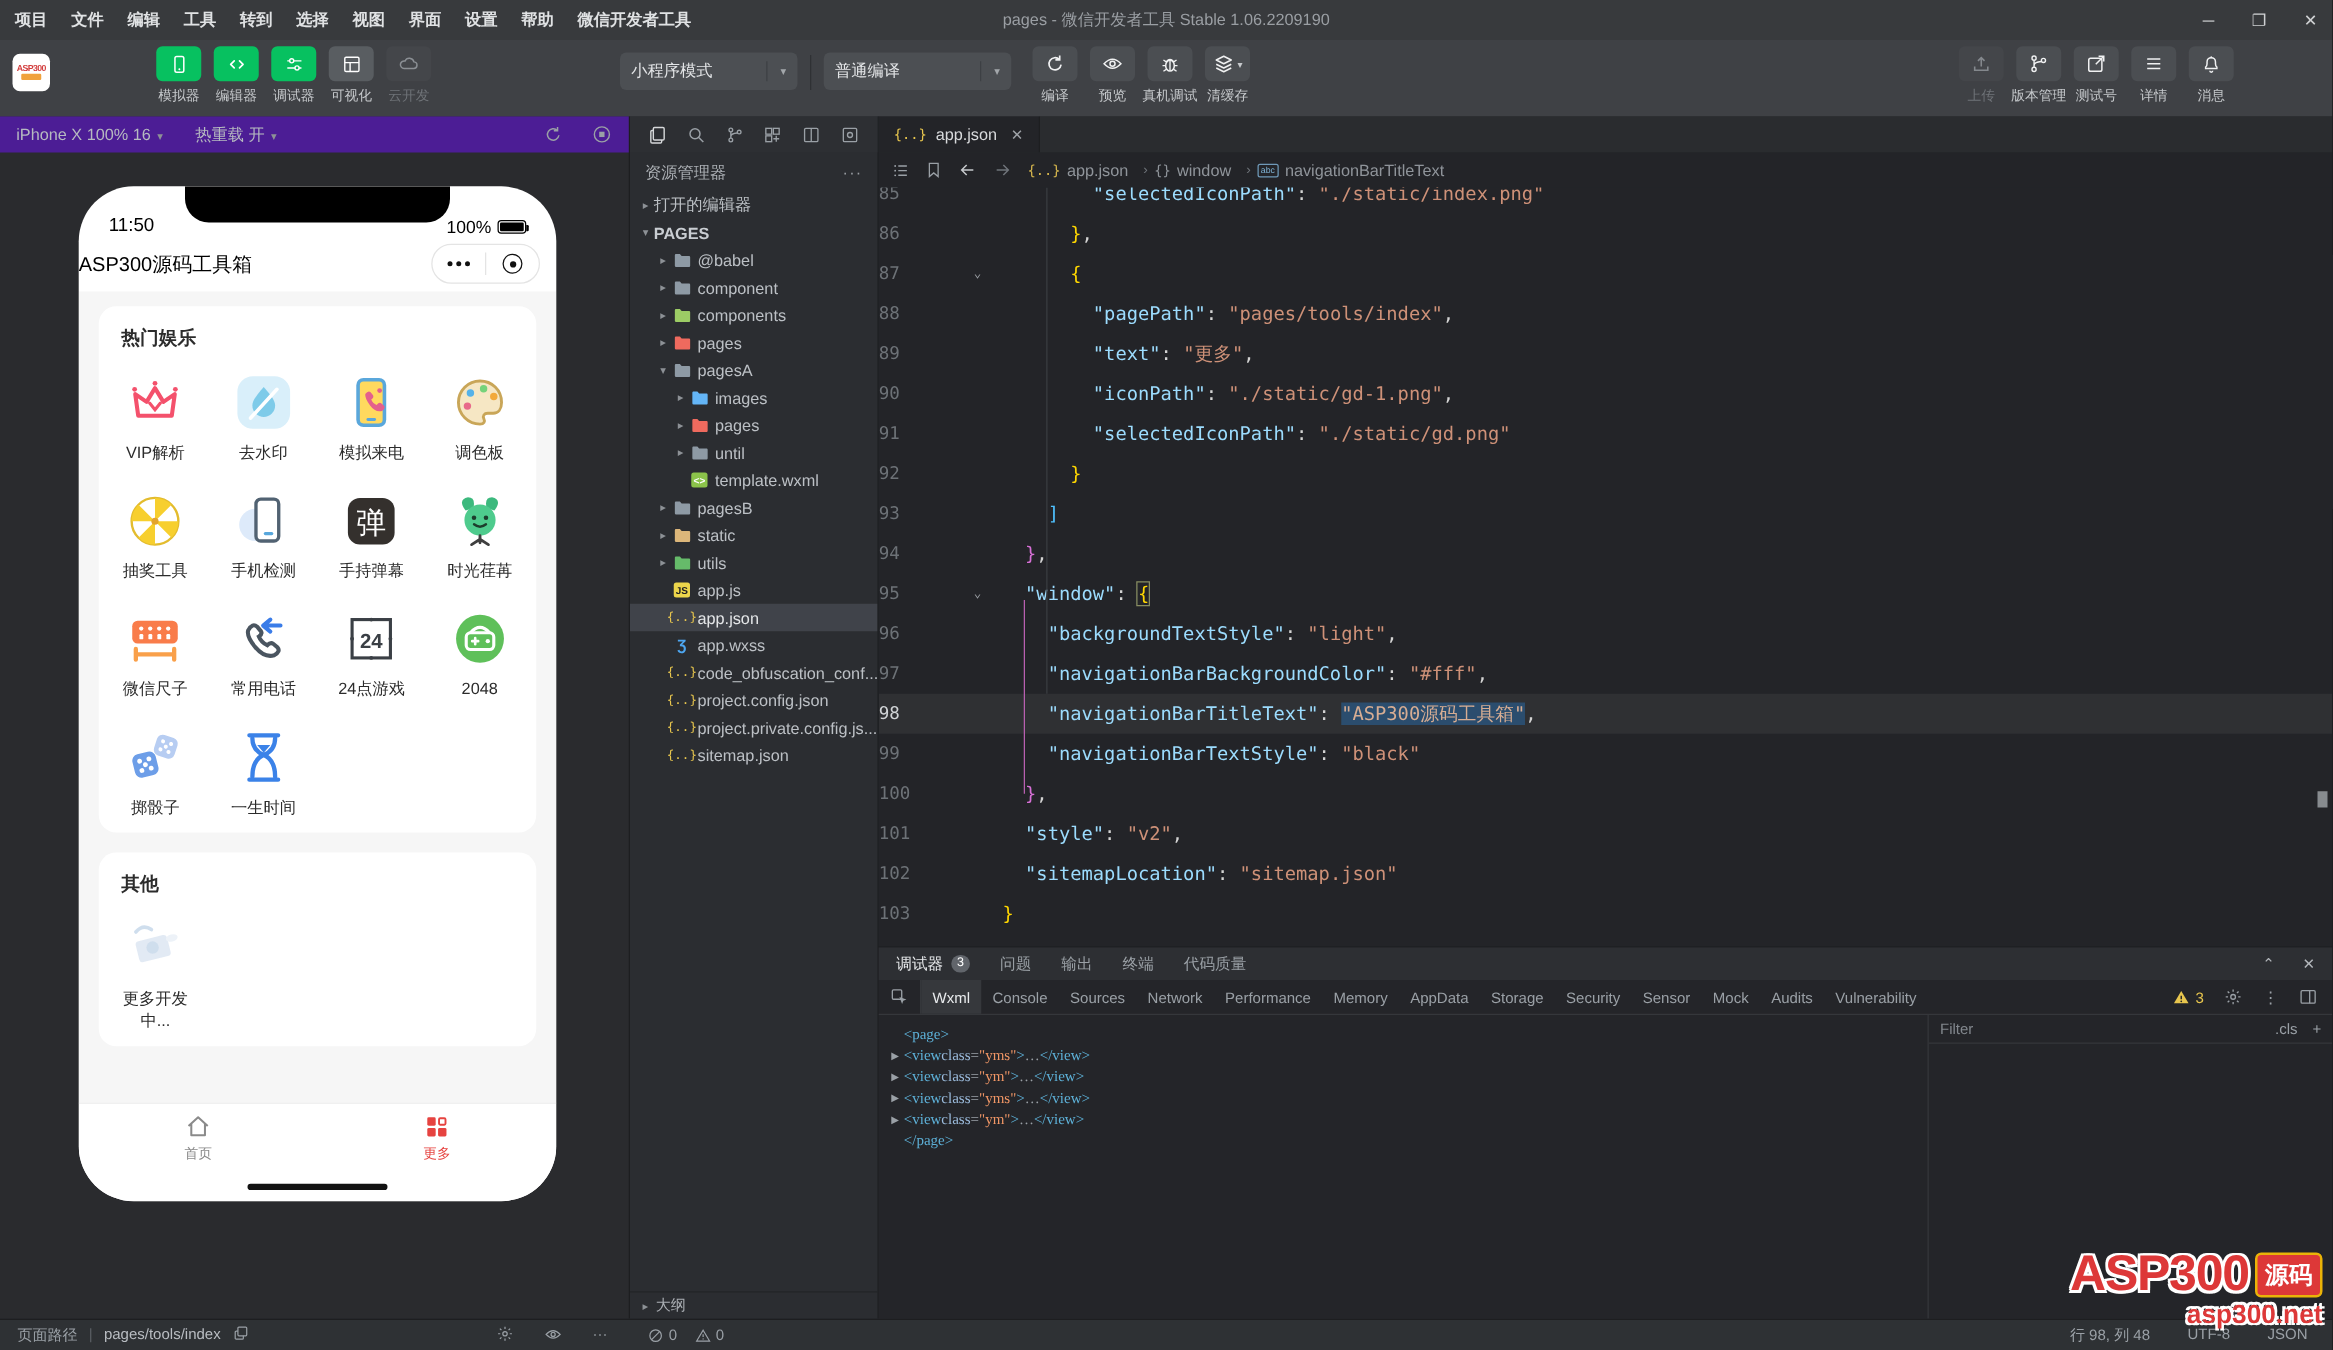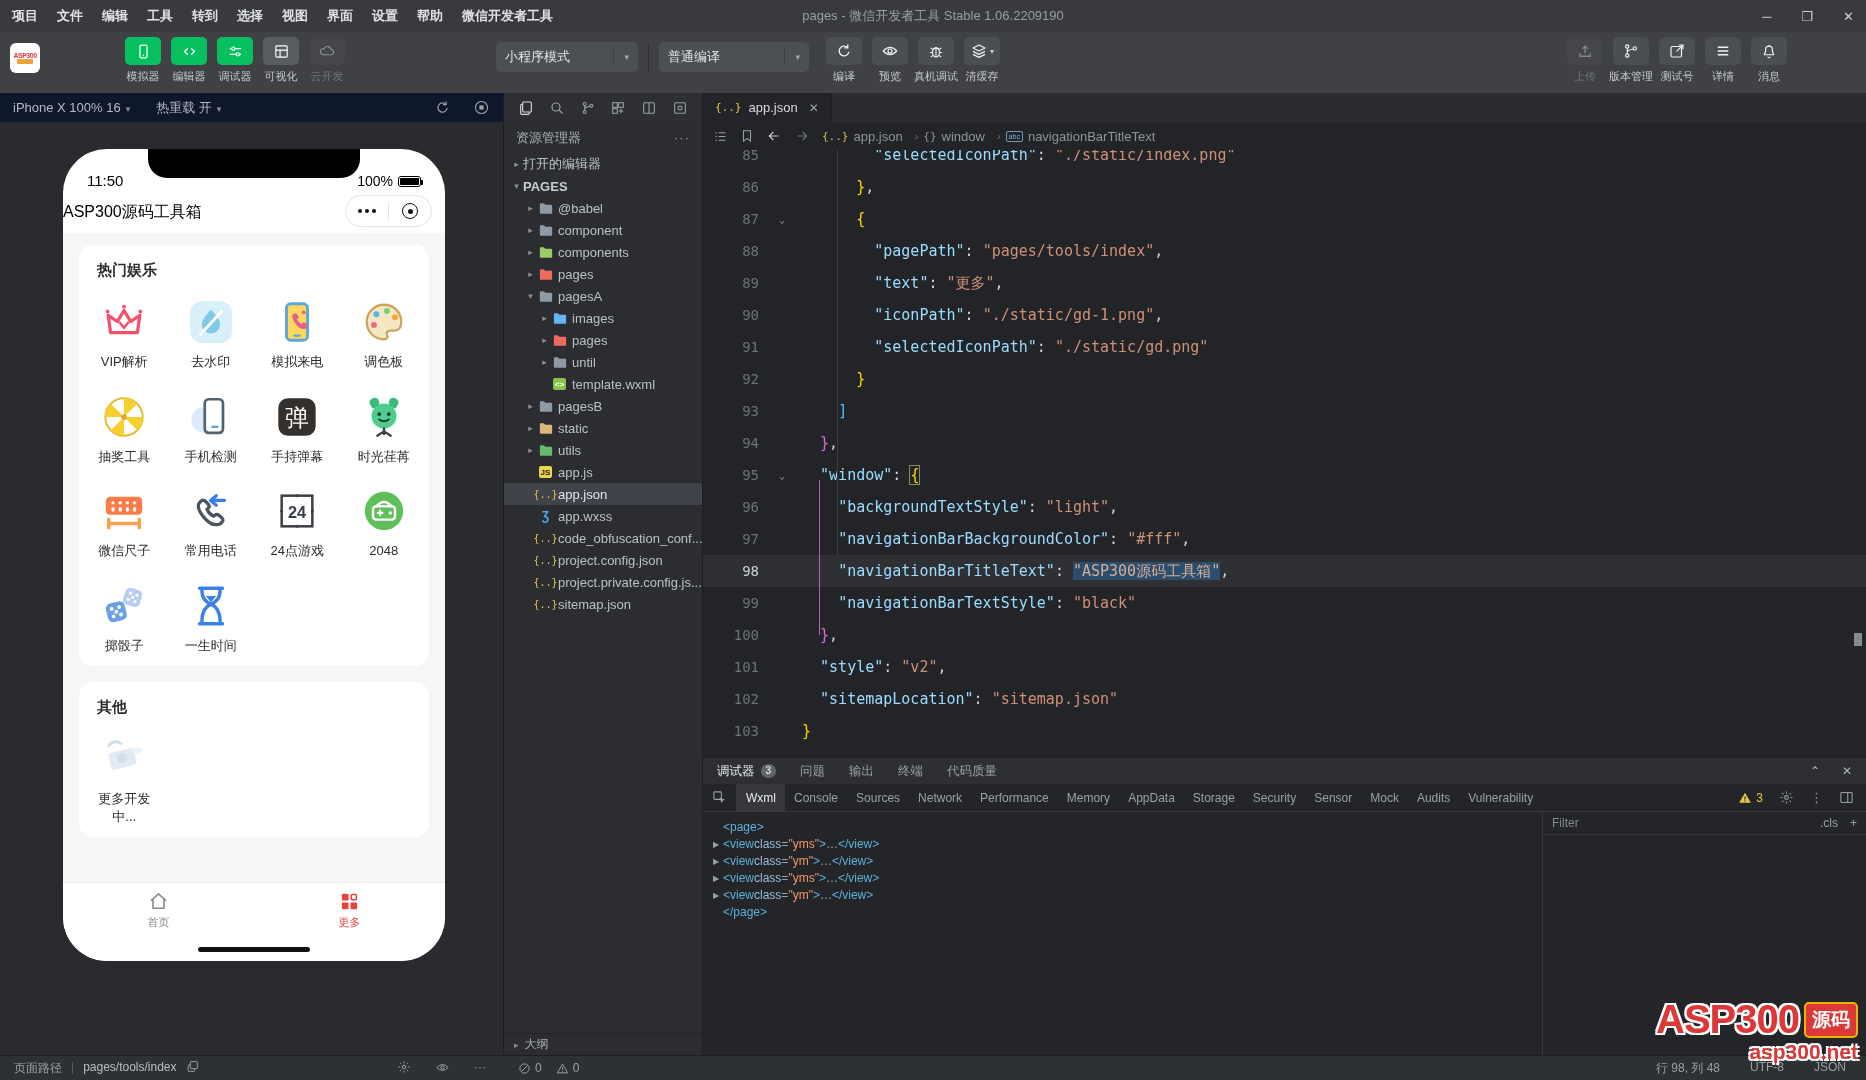--- a/index.html
+++ b/index.html
@@ -41,21 +41,21 @@
   .vdiv { width:1px; height:28px; background:#2f3134; margin:7px 10px 0; }
   .ico { display:inline-flex; align-items:center; justify-content:center; }
   .ico svg { display:block; }
 
   
   .main { flex:1; display:flex; min-height:0; }
 
   
   .sim-col { width:504px; flex:none; display:flex; flex-direction:column;
              background:#2a2b2e; border-right:1px solid #1d1e20; }
-  .sim-bar { height:29px; flex:none; background:#0f172a; display:flex; align-items:center;
+  .sim-bar { height:29px; flex:none; background:#4c1d95; display:flex; align-items:center;
              padding:0 13px; font-size:13px; color:#b6bac0; gap:26px; }
   .sim-bar .car { font-size:9px; color:#8d9196; margin-left:5px; }
   .sim-bar .rt { margin-left:auto; display:flex; gap:22px; }
   .sim-stage { flex:1; position:relative; }
 
   
   .phone { position:absolute; left:63px; top:27px; width:382px; height:812px;
            background:#fff; border-radius:44px; overflow:hidden;
            display:flex; flex-direction:column; }
   .notch { position:absolute; top:0; left:50%; transform:translateX(-50%);
@@ -134,21 +134,21 @@
   .bic-json { color:#d8b84e; font-family:"DejaVu Sans Mono",monospace; font-size:11px; }
   .bic-obj { color:#8f949a; font-family:"DejaVu Sans Mono",monospace; font-size:11px; }
   .bic-str { border:1px solid #6f99b8; color:#7fb3d5; font-size:7px; padding:0 2px;
              border-radius:2px; line-height:9px; }
 
   .code { flex:1; position:relative; overflow:hidden; background:#232428;
           font-family:"DejaVu Sans Mono",monospace; font-size:15px; }
   .codewrap { margin-top:-11px; position:relative; }
   .cline { height:32px; display:flex; align-items:center; position:relative; }
   .cline.cur { background:rgba(255,255,255,.055); }
-  .gut { width:72px; flex:none; text-align:right; padding-right:16px;
+  .gut { width:72px; flex:none; text-align:left; padding-right:16px;
          color:#6d7277; font-size:14px; }
   .cline.cur .gut { color:#d0d3d6; }
   .fold { position:absolute; left:76px; top:50%; transform:translateY(-50%);
           color:#9a9ea3; font-size:10px; }
   .ct { white-space:pre; padding-left:27px; }
   .c-k { color:#9cdcfe; } .c-s { color:#ce9178; } .c-p { color:#d4d4d4; }
   .c-by { color:#ffd700; } .c-bp { color:#d670d6; } .c-bb { color:#4fc1ff; }
   .c-bm { color:#ffd700; outline:1px solid #888d62; outline-offset:0px; }
   .c-sel { color:#d7ad93; background:#2b4d6e; }
   .pguide { position:absolute; width:1px; background:#b85fb0; }
@@ -167,21 +167,21 @@
   .dt-panelrow .rt { margin-left:auto; display:flex; gap:22px; color:#b3b7bc; font-size:12px; }
   .dt-tabsrow { height:28px; flex:none; display:flex; align-items:center;
                 border-bottom:1px solid #35373b; font-size:12px; color:#9aa0a6; }
   .picker { width:34px; display:flex; justify-content:center; border-right:1px solid #35373b;
             height:100%; align-items:center; }
   .dt-tab { padding:0 9px; height:100%; display:flex; align-items:center; white-space:nowrap; }
   .dt-tab.active { background:#36383c; color:#e9ebed; }
   .dt-tabsrow .rt { margin-left:auto; display:flex; align-items:center; gap:16px; padding-right:12px; }
   .warnb { display:flex; align-items:center; gap:4px; color:#e8c64e; font-size:12px; }
   .dt-body { flex:1; display:flex; min-height:0; }
-  .wxml { flex:1; padding:7px 0 0 6px; font-family:Liberation Sans, sans-serif;
+  .wxml { flex:1; padding:7px 0 0 6px; font-family:Liberation Serif, serif;
           font-size:12px; line-height:17px; color:#9aa0a6; }
   .wx-line { display:flex; align-items:center; }
   .wx-ar { width:14px; flex:none; font-size:8px; color:#9aa0a6; text-align:center; }
   .x-t { color:#5db0d7; } .x-a { color:#9bbbdc; } .x-v { color:#f29766; } .x-o { color:#9aa0a6; }
   .dt-side { width:324px; flex:none; border-left:1px solid #35373b; display:flex; flex-direction:column; }
   .side-tabs { height:26px; flex:none; display:flex; align-items:center; font-size:12px;
                color:#9aa0a6; border-bottom:1px solid #35373b; padding:0 2px; }
   .side-tab { padding:0 9px; height:100%; display:flex; align-items:center; white-space:nowrap; }
   .side-tab.active { background:#36383c; color:#e9ebed; }
   .side-tabs .ovf { margin-left:auto; padding-right:8px; color:#9aa0a6; }

